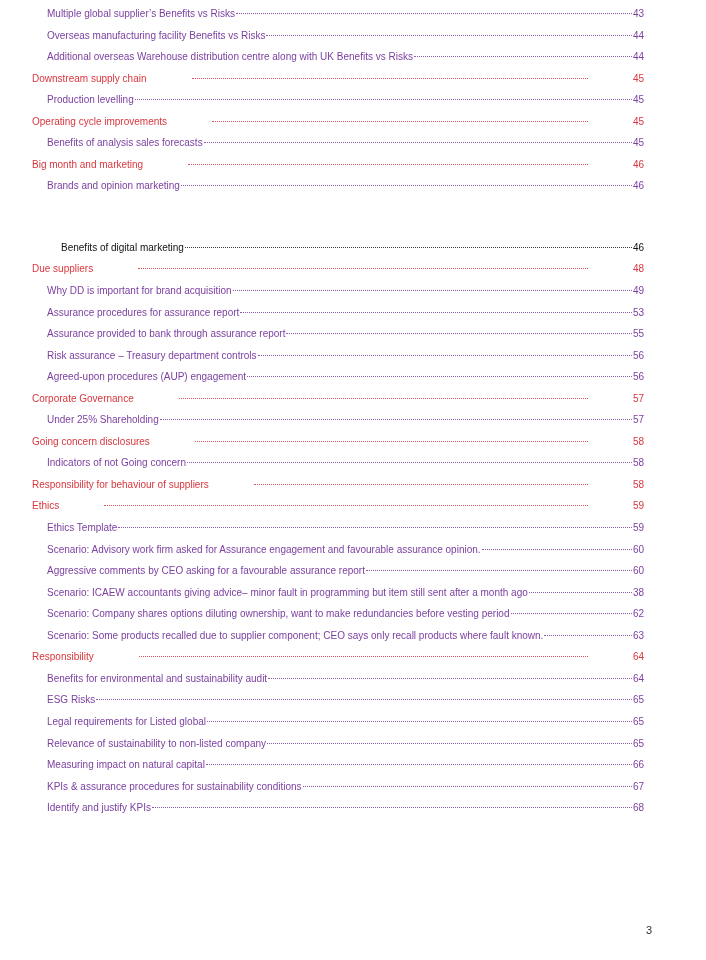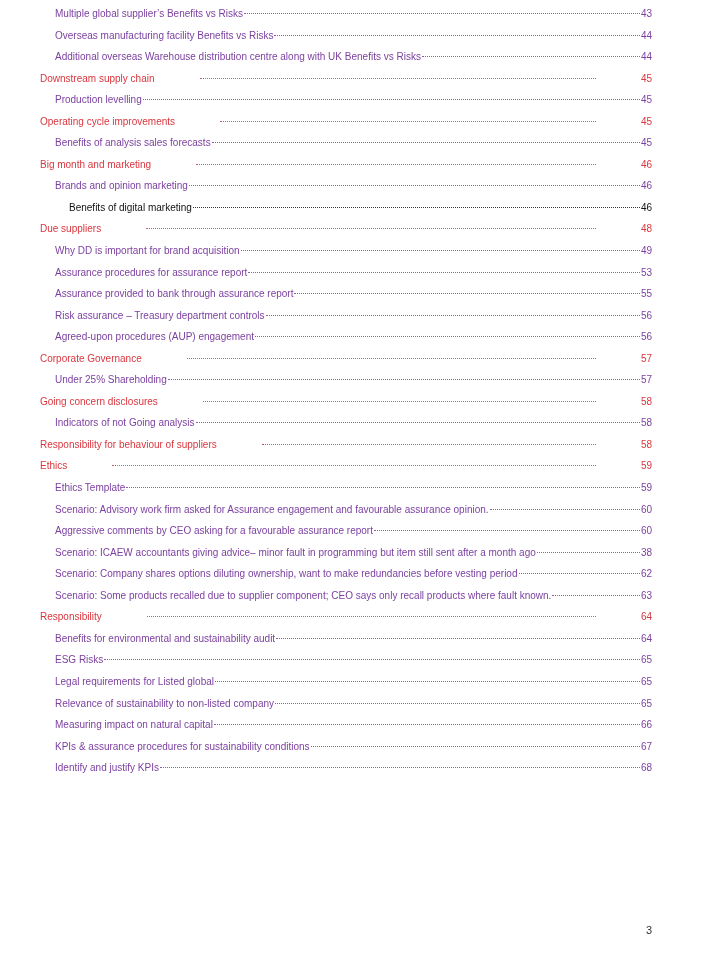--- a/index.html
+++ b/index.html
@@ -9,21 +9,21 @@
     }
     body {
       width: 706px;
       height: 960px;
       position: relative;
       overflow: hidden;
       font-family: "Liberation Sans", "DejaVu Sans", sans-serif;
     }
     .toc {
       position: absolute;
-      left: 40px;
+      left: 32px;
       top: 3px;
       width: 612px;
     }
     .toc-row {
       display: flex;
       align-items: baseline;
       height: 21.55px;
       font-size: 10px;
       line-height: 21.55px;
       white-space: nowrap;
@@ -42,21 +42,21 @@
       position: relative;
       top: -3px;
       opacity: 0.85;
     }
     .toc-page {
       flex: 0 0 auto;
       text-align: left;
     }
     .color-heading { color: #d9363e; gap: 44px; }
     .color-sub { color: #7b3fa0; }
-    .color-black { color: #111111; }
+    .color-black { color: #111111; margin-top: 40px; }
     .page-number {
       position: absolute;
       left: 646px;
       top: 924px;
       font-size: 11px;
       color: #333333;
     }
   </style>
 </head>
 <body>
@@ -152,21 +152,21 @@
       <span class="toc-title">Under 25% Shareholding</span>
       <span class="toc-leader"></span>
       <span class="toc-page">57</span>
     </div>
   <div class="toc-row level-1 color-heading">
       <span class="toc-title">Going concern disclosures</span>
       <span class="toc-leader"></span>
       <span class="toc-page">58</span>
     </div>
   <div class="toc-row level-2 color-sub">
-      <span class="toc-title">Indicators of not Going analysis</span>
+      <span class="toc-title">Indicators of not Going concern</span>
       <span class="toc-leader"></span>
       <span class="toc-page">58</span>
     </div>
   <div class="toc-row level-1 color-heading">
       <span class="toc-title">Responsibility for behaviour of suppliers</span>
       <span class="toc-leader"></span>
       <span class="toc-page">58</span>
     </div>
   <div class="toc-row level-1 color-heading">
       <span class="toc-title">Ethics</span>

